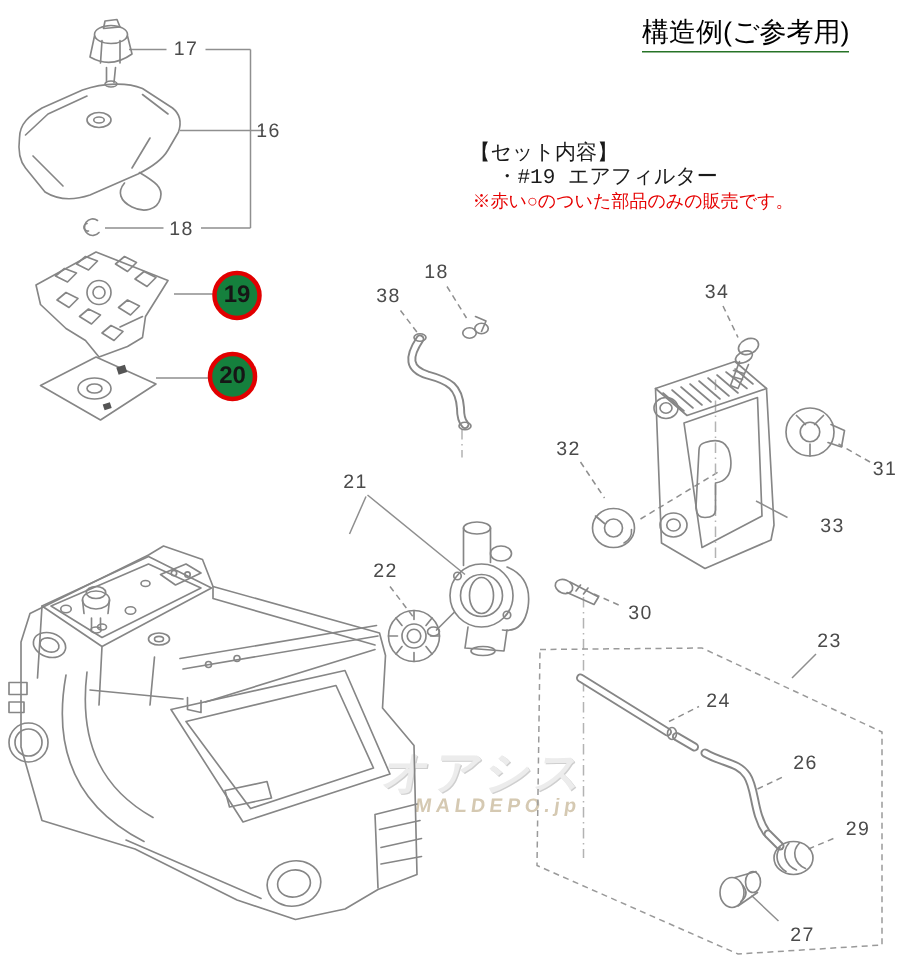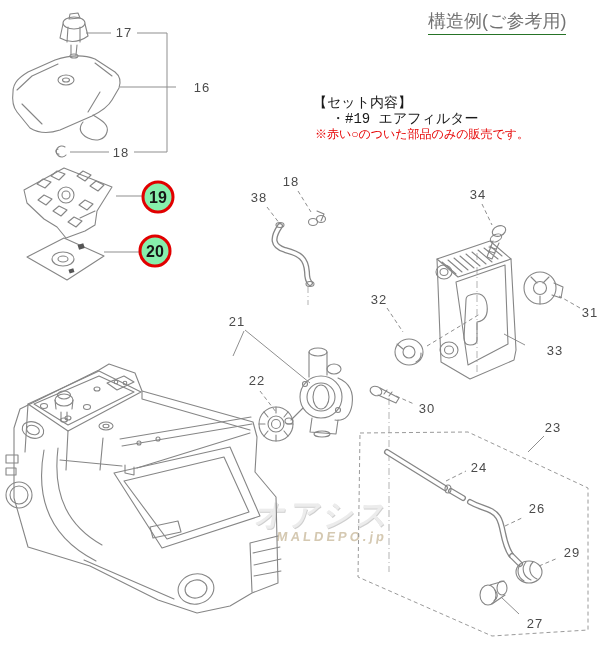--- a/index.html
+++ b/index.html
@@ -10,23 +10,23 @@
   .tube-o{stroke:#868686;stroke-width:6;fill:none;stroke-linecap:round;}
   .tube-i{stroke:#ffffff;stroke-width:3.4;fill:none;stroke-linecap:round;}
   .ptr{stroke:#8f8f8f;stroke-width:1;fill:none;}
   .ptr-d{stroke:#8f8f8f;stroke-width:1;fill:none;stroke-dasharray:4 3;}
   .cl{stroke:#b3b3b3;stroke-width:1;fill:none;stroke-dasharray:7 3 1 3;}
   .gbox{stroke:#9a9a9a;stroke-width:1;fill:none;stroke-dasharray:4 3;}
   .darkbit{fill:#555;stroke:none;}
   .plabel{position:absolute;z-index:4;transform:translate(-50%,-50%);font-size:13px;
           color:#4b4b4b;letter-spacing:1px;white-space:nowrap;}
   .circle-label{position:absolute;z-index:4;transform:translate(-50%,-50%);width:27px;height:27px;
-          border:3px solid #e10000;border-radius:50%;background:#86efac;display:flex;
+          border:3px solid #e10000;border-radius:50%;background:#15803d;display:flex;
           align-items:center;justify-content:center;font-size:16px;font-weight:bold;color:#161616;}
-  .title{position:absolute;z-index:5;left:428px;top:9px;font-size:18px;color:#737373;
+  .title{position:absolute;z-index:5;left:428px;top:9px;font-size:18px;color:#000000;
           border-bottom:1.5px solid #267326;padding-bottom:1px;white-space:nowrap;}
   .setinfo{position:absolute;z-index:5;left:313px;top:95px;font-size:14px;color:#1a1a1a;
           line-height:16px;white-space:nowrap;font-family:Liberation Mono, monospace;}
   .setinfo .ind{padding-left:18px;}
   .setinfo .note{color:#e60000;padding-left:2px;font-size:12px;}
   .wm{position:absolute;z-index:1;left:256px;top:494px;transform:skewX(-10deg);
       font-weight:bold;font-size:31px;color:#ececec;text-shadow:1px 1px 0 #cfcfcf;
       letter-spacing:2px;white-space:nowrap;}
   .wm-sub{position:absolute;z-index:1;left:277px;top:529px;transform:skewX(-8deg);
       font-weight:bold;font-size:13px;color:#d5c9b2;letter-spacing:3px;white-space:nowrap;}
@@ -246,21 +246,21 @@
 
   <div class="title">構造例(ご参考用)</div>
 
   <div class="setinfo">
     <div>【セット内容】</div>
     <div class="ind">・#19 エアフィルター</div>
     <div class="note">※赤い○のついた部品のみの販売です。</div>
   </div>
 
   <div class="plabel" style="left:124px;top:32px">17</div>
-  <div class="plabel" style="left:202px;top:87px">16</div>
+  <div class="plabel" style="left:179px;top:87px">16</div>
   <div class="plabel" style="left:121px;top:152px">18</div>
   <div class="plabel" style="left:237px;top:321px">21</div>
   <div class="plabel" style="left:257px;top:380px">22</div>
   <div class="plabel" style="left:553px;top:427px">23</div>
   <div class="plabel" style="left:479px;top:467px">24</div>
   <div class="plabel" style="left:572px;top:552px">29</div>
   <div class="plabel" style="left:537px;top:508px">26</div>
   <div class="plabel" style="left:535px;top:623px">27</div>
   <div class="plabel" style="left:259px;top:197px">38</div>
   <div class="plabel" style="left:291px;top:181px">18</div>

